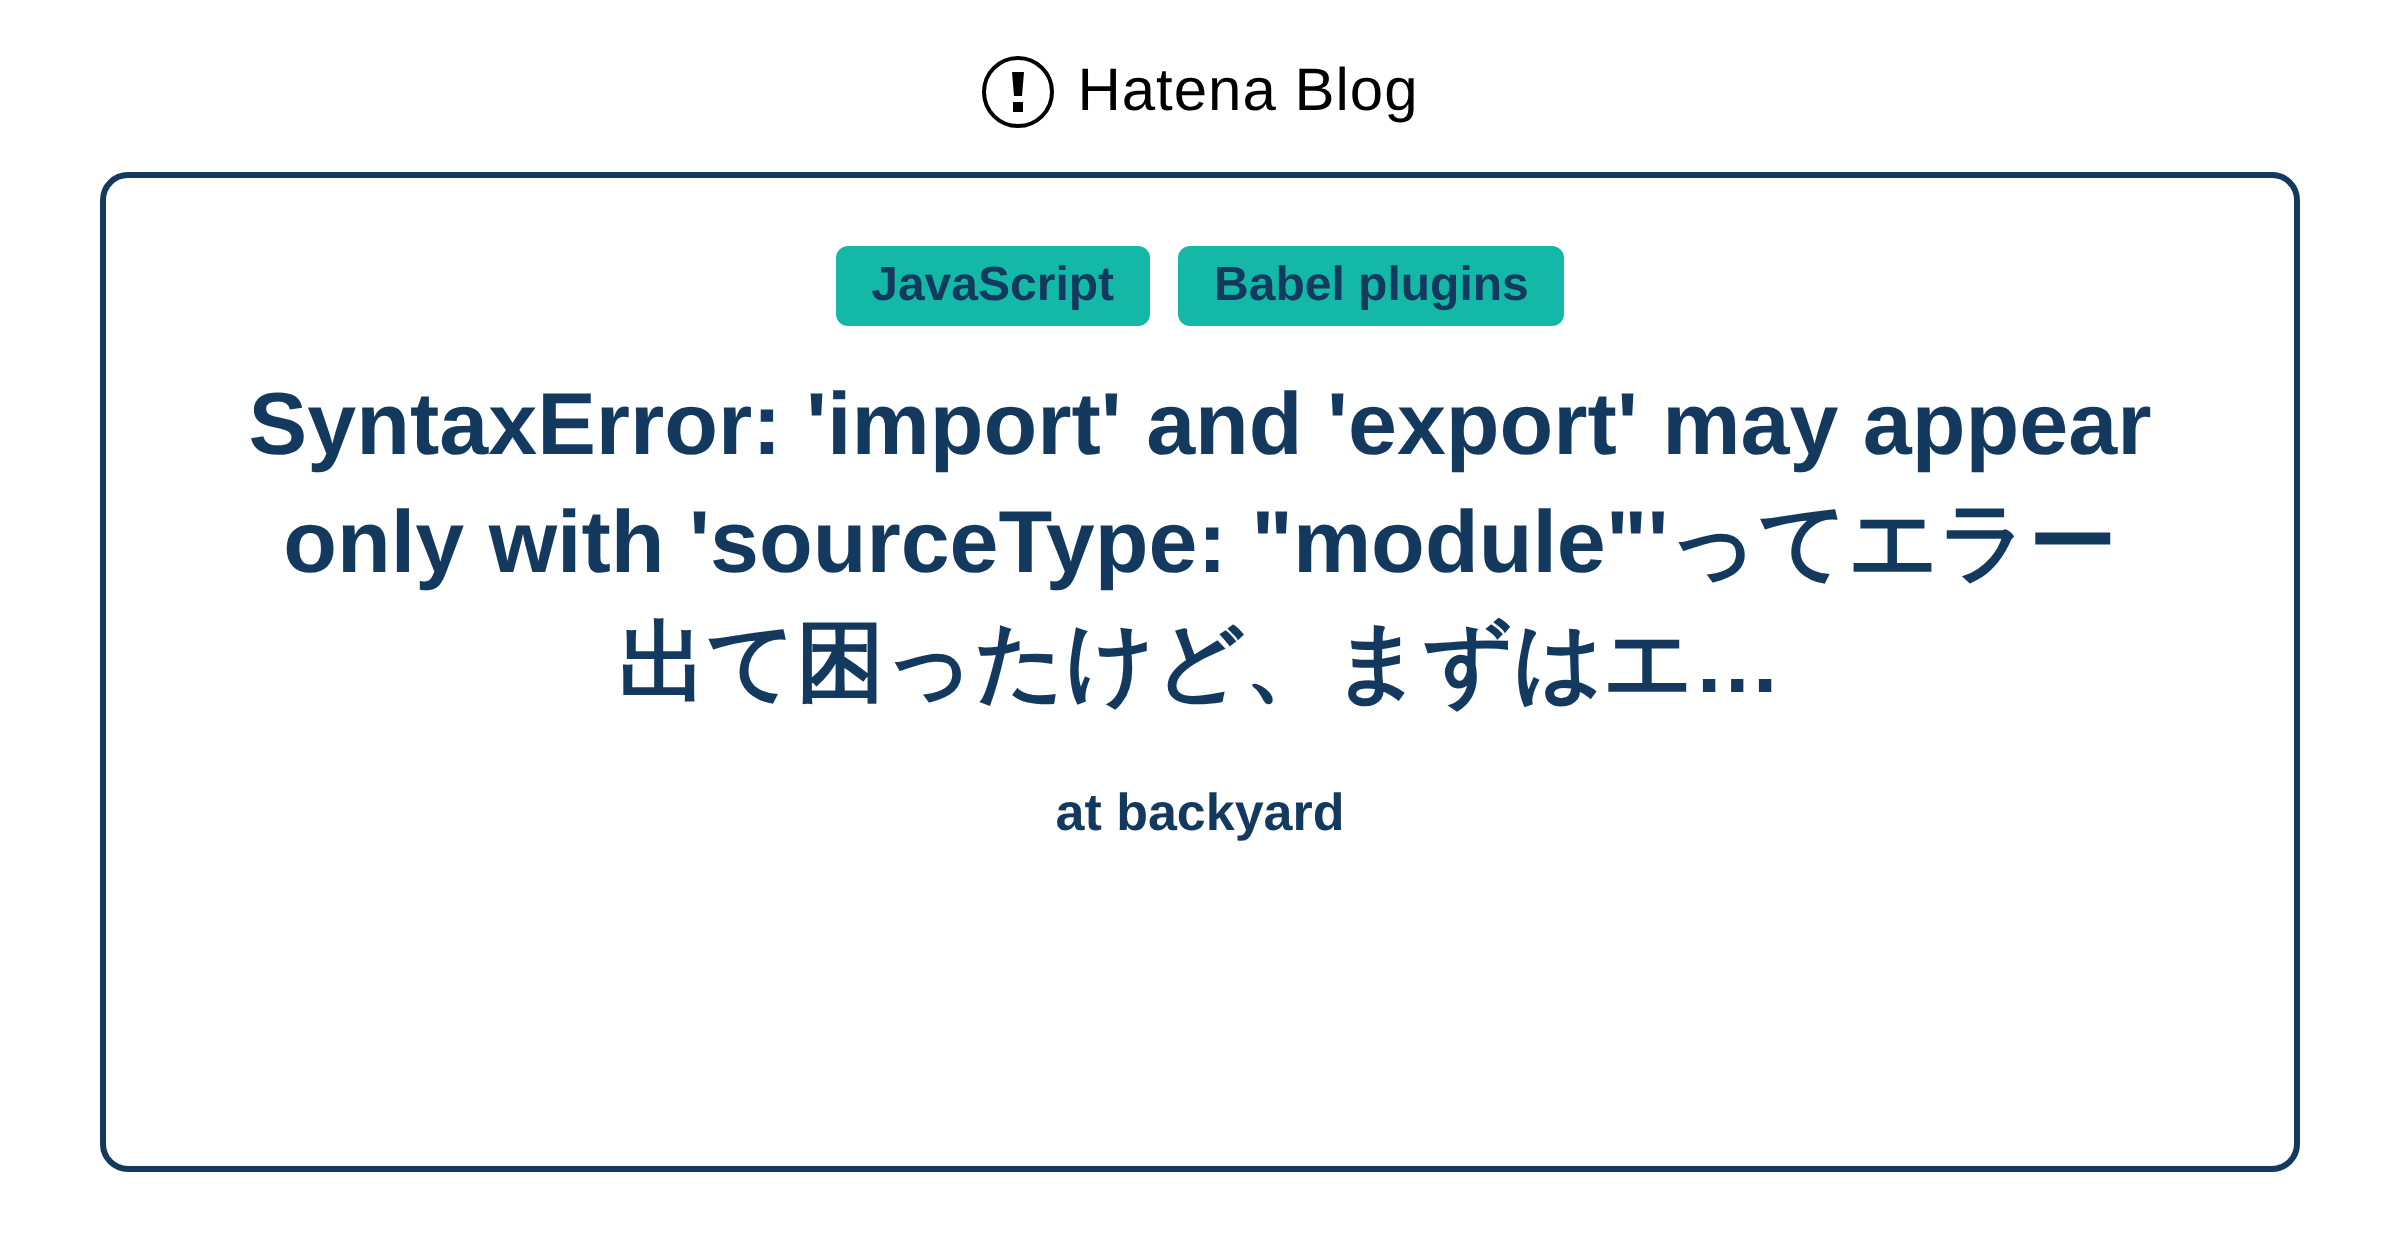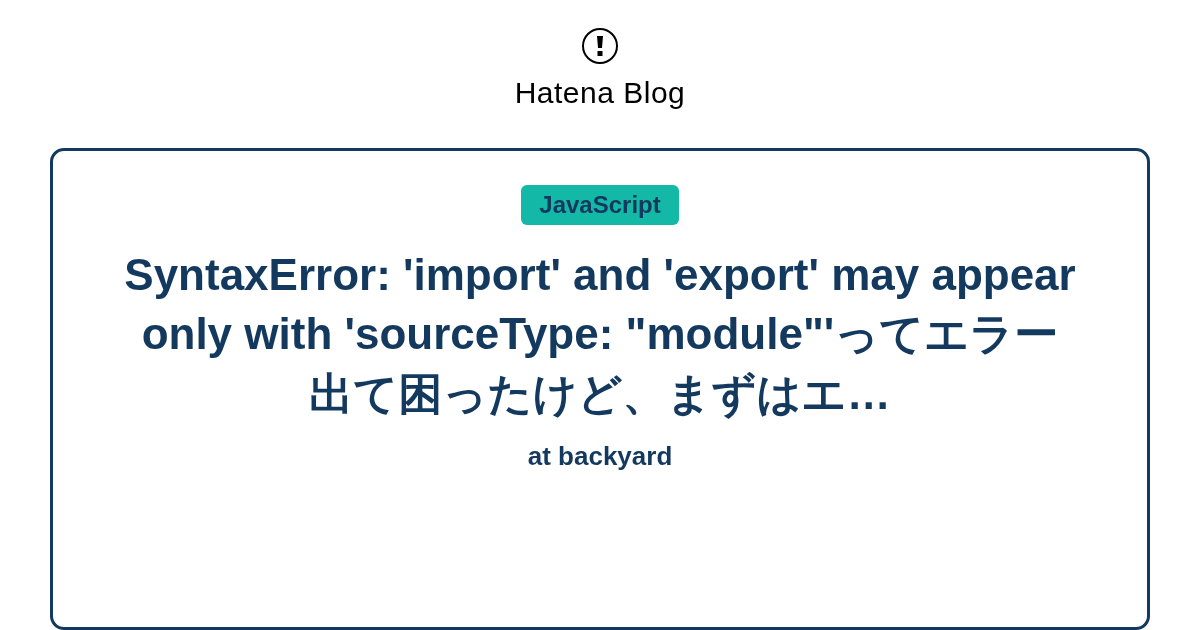--- a/index.html
+++ b/index.html
@@ -14,23 +14,22 @@
       font-family: -apple-system, BlinkMacSystemFont, "Segoe UI", "Hiragino Sans", "Hiragino Kaku Gothic ProN", Meiryo, sans-serif;
       display: flex;
       flex-direction: column;
       align-items: center;
     }
     .header {
       width: 100%;
       display: flex;
       justify-content: center;
       align-items: center;
-      padding: 28px 0 38px 0;
+      padding: 28px 0 22px 0;
       gap: 12px;
-      flex-direction: column;
     }
     .logo-icon {
       width: 36px;
       height: 36px;
       display: flex;
       align-items: center;
       justify-content: center;
     }
     .logo-text {
       font-size: 30px;
@@ -66,36 +65,37 @@
       font-size: 44px;
       font-weight: 700;
       text-align: center;
       line-height: 1.35;
       max-width: 960px;
     }
     .author {
       color: #14395e;
       font-size: 26px;
       font-weight: 700;
-      margin-top: 18px;
+      margin-top: 30px;
     }
   </style>
 </head>
 <body>
 
 <div class="header">
   <span class="logo-icon">
     <svg width="36" height="36" viewBox="0 0 36 36">
       <circle cx="18" cy="18" r="17" fill="none" stroke="#000" stroke-width="2"></circle>
       <path d="M 15 8 L 21 8 L 20 20 L 16 20 Z" fill="#000"></path>
       <rect x="15.5" y="23" width="5" height="5" fill="#000"></rect>
     </svg>
   </span>
   <span class="logo-text">Hatena Blog</span>
 </div>
 
 <div class="card">
   <div class="tags">
     <span class="tag">JavaScript</span>
+    <span class="tag">Babel plugins</span>
   </div>
   <h1 class="title">SyntaxError: 'import' and 'export' may appear only with 'sourceType: "module"'ってエラー出て困ったけど、まずはエ…</h1>
   <div class="author">at backyard</div>
 </div>
 
 </body></html>

